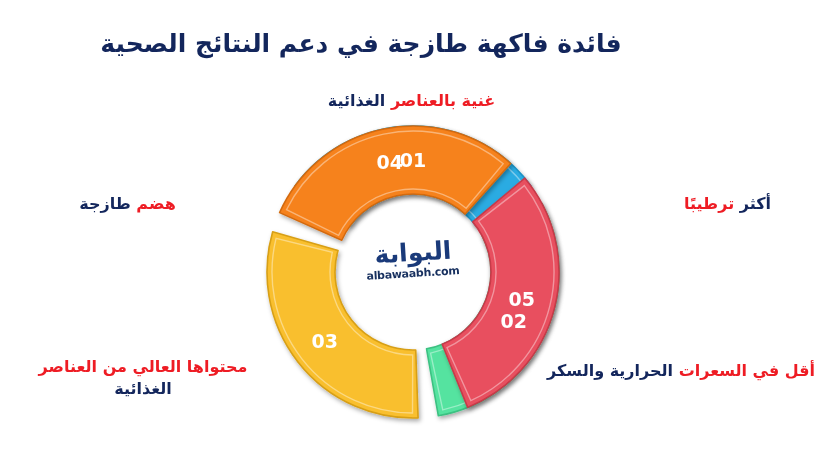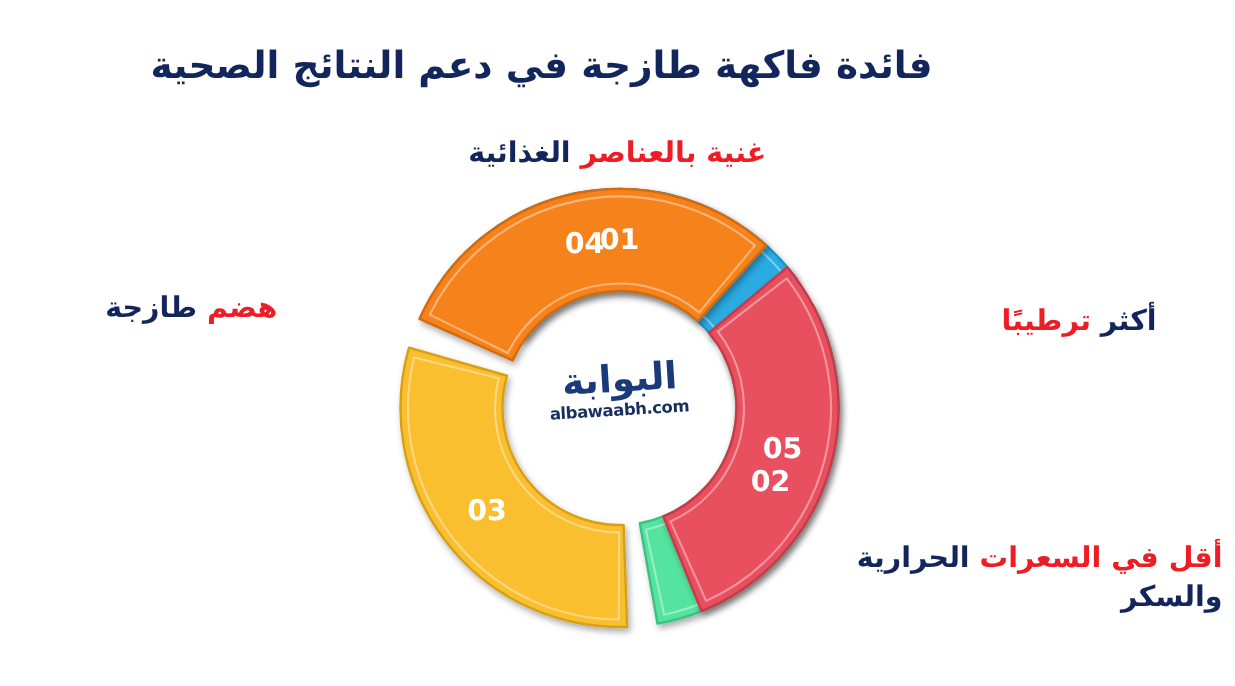--- a/index.html
+++ b/index.html
@@ -32,40 +32,39 @@
     color: #13265c;
     direction: rtl;
     letter-spacing: 0px;
     line-height: 1.25;
   }
 
   
   .label {
     position: absolute;
     direction: rtl;
-    font-size: 19px;
+    font-size: 16px;
     font-weight: bold;
     line-height: 1.35;
     color: #13265c;
   }
   .label .hi { color: #ee1c24; }
   .label .dk { color: #13265c; }
 
   #label-top {
     top: 90px;
     left: 0;
     width: 823px;
     text-align: center;
   }
   #label-right {
     top: 193px;
     right: 52px;
     width: 230px;
     text-align: right;
-    margin-top: 9px;
   }
   #label-bottom-right {
     top: 360px;
     right: 8px;
     width: 280px;
     text-align: right;
   }
   #label-bottom-left {
     top: 356px;
     left: 12px;
@@ -181,19 +180,23 @@
   <div class="label" id="label-right">
     <span class="dk">أكثر</span>
     <span class="hi">ترطيبًا</span>
   </div>
 
   <div class="label" id="label-bottom-right">
     <span class="hi">أقل في السعرات</span>
     <span class="dk">الحرارية والسكر</span>
   </div>
 
+  <div class="label" id="label-bottom-left">
+    <span class="hi">محتواها العالي من العناصر</span>
+    <span class="dk">الغذائية</span>
+  </div>
 
   <div class="label" id="label-left">
     <span class="hi">هضم</span>
     <span class="dk">طازجة</span>
   </div>
 
 </div>
 
 </body></html>

